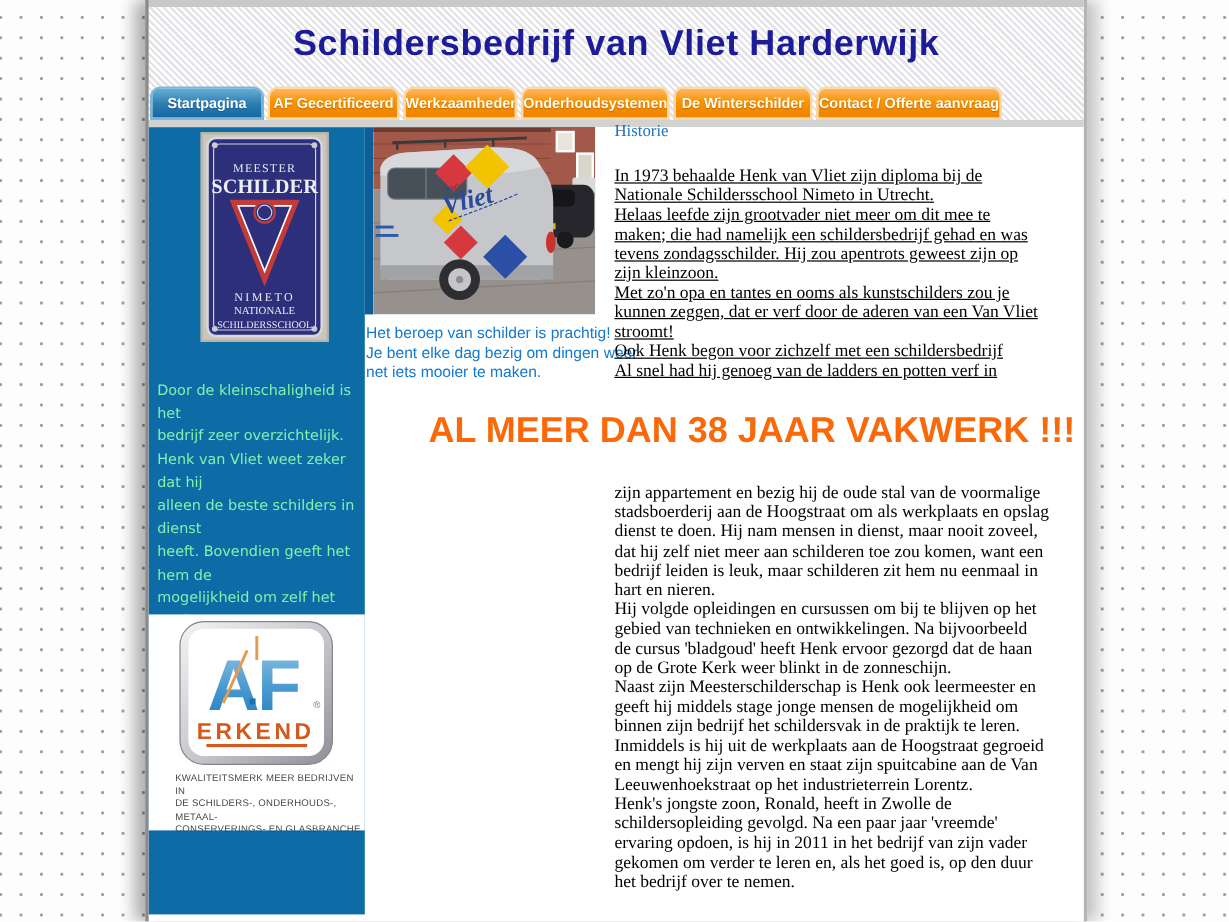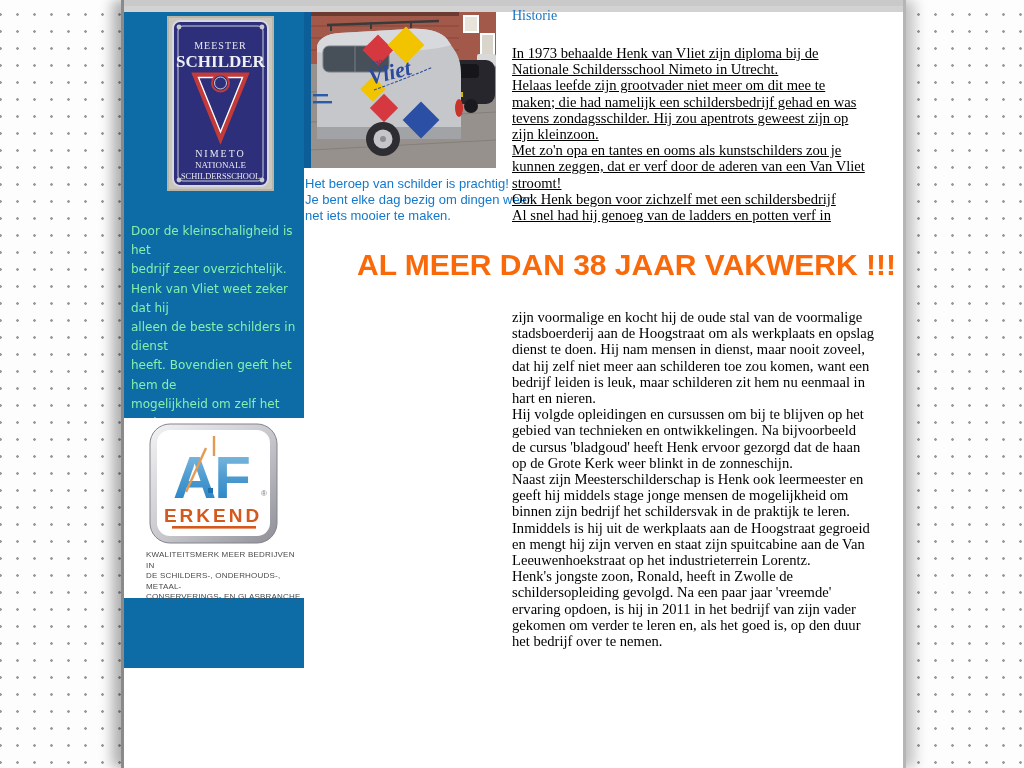--- a/index.html
+++ b/index.html
@@ -89,20 +89,31 @@
   .para1{top:33px;text-decoration:underline;}
   .para2{top:297px;}
   .small-inline{font-size:15px;}
 </style>
 </head>
 <body>
 
 <div class="content">
   <div class="top-strip"></div>
 
+  <div class="header">
+    <h1 class="page-title">Schildersbedrijf van Vliet Harderwijk</h1>
+    <nav class="tabs">
+      <a class="tab active" style="left:1px;width:95px;">Startpagina</a>
+      <a class="tab orange" style="left:99px;width:110px;">AF Gecertificeerd</a>
+      <a class="tab orange" style="left:212px;width:95px;">Werkzaamheden</a>
+      <a class="tab orange" style="left:310px;width:124px;">Onderhoudsystemen</a>
+      <a class="tab orange" style="left:437px;width:116px;">De Winterschilder</a>
+      <a class="tab orange" style="left:556px;width:155px;">Contact / Offerte aanvraag</a>
+    </nav>
+  </div>
 
   <div class="separator"></div>
 
   <div class="main">
 
     <aside class="blue-col">
       <div class="plaque-wrap">
         <svg width="107" height="175" viewBox="0 0 107 175">
           <rect x="0" y="0" width="107" height="175" fill="#cbc6bb"></rect>
           <rect x="1" y="1" width="105" height="173" fill="none" stroke="#b9b4a8" stroke-width="2"></rect>
@@ -236,21 +247,21 @@
 Helaas leefde zijn grootvader niet meer om dit mee te
 maken; die had namelijk een schildersbedrijf gehad en was
 tevens zondagsschilder. Hij zou apentrots geweest zijn op
 zijn kleinzoon.
 Met zo'n opa en tantes en ooms als kunstschilders zou je
 kunnen zeggen, dat er verf door de aderen van een Van Vliet
 stroomt!
 Ook Henk begon voor zichzelf met een schildersbedrijf
 Al snel had hij genoeg van de ladders en potten verf in</p>
 
-    <p class="body-para para2"><span>zijn voormalige en kocht hij de oude stal van de voormalige
+    <p class="body-para para2"><span>zijn appartement en bezig hij de oude stal van de voormalige
 stadsboerderij aan de </span><span class="small-inline">Hoogstraat om als </span><span>werkplaats en opslag
 dienst te doen. Hij nam mensen in dienst, maar nooit zoveel,
 dat hij zelf niet meer aan schilderen toe zou komen, want een
 bedrijf leiden is leuk, maar schilderen zit hem nu eenmaal in
 hart en nieren.
 Hij volgde opleidingen en cursussen om bij te blijven op het
 gebied van technieken en ontwikkelingen. Na bijvoorbeeld
 de cursus 'bladgoud' heeft Henk ervoor gezorgd dat de haan
 op de Grote Kerk weer blinkt in de zonneschijn.
 Naast zijn Meesterschilderschap is Henk ook leermeester en

